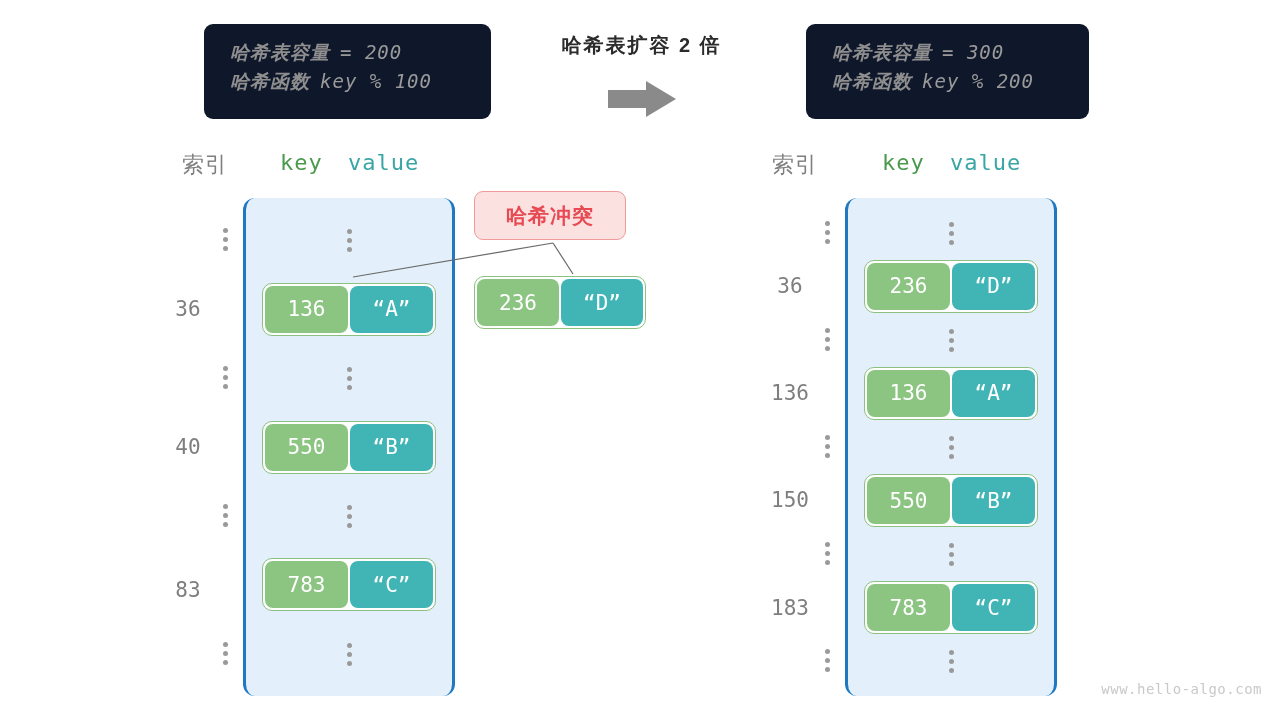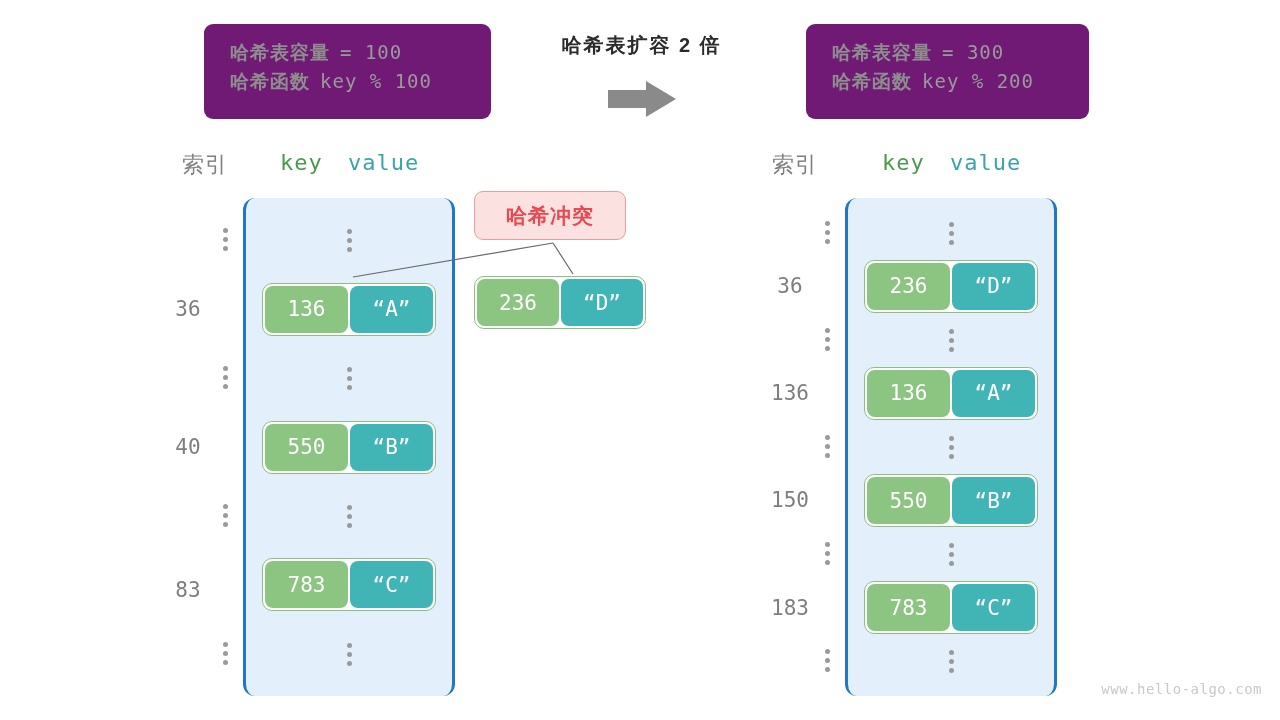--- a/index.html
+++ b/index.html
@@ -6,24 +6,25 @@
   body{
     width:1280px;height:720px;position:relative;overflow:hidden;
     background:#ffffff;
     font-family:"Liberation Sans", sans-serif;
   }
   .mono{font-family:"DejaVu Sans Mono","Liberation Mono",monospace;}
 
   
   .infobox{
     position:absolute;
-    background:#701a75;
+    background:#0f172a;
     border-radius:9px;
     padding:14px 26px 16px 26px;
     box-sizing:border-box;
+    font-style:italic;
   }
   .info-line{
     display:flex;align-items:baseline;
     white-space:nowrap;
     line-height:1.55;
   }
   .info-label{
     font-weight:bold;color:#8e8e8e;font-size:19px;
     letter-spacing:1px;
   }
@@ -114,21 +115,21 @@
     font-family:"DejaVu Sans Mono","Liberation Mono",monospace;
     font-size:14px;color:#c9c9c9;letter-spacing:0.5px;
   }
 </style>
 </head>
 <body>
 
 <div class="infobox" id="infobox-left">
   <div class="info-line">
     <span class="info-label">哈希表容量</span>
-    <span class="info-val">= 100</span>
+    <span class="info-val">= 200</span>
   </div>
   <div class="info-line">
     <span class="info-label">哈希函数</span>
     <span class="info-val">key % 100</span>
   </div>
 </div>
 
 <div id="transform-title">哈希表扩容 2 倍</div>
 <svg id="transform-arrow" viewBox="0 0 68 40">
   <polygon points="0,11 38,11 38,2 68,20 38,38 38,29 0,29" fill="#8a8a8a"></polygon>

